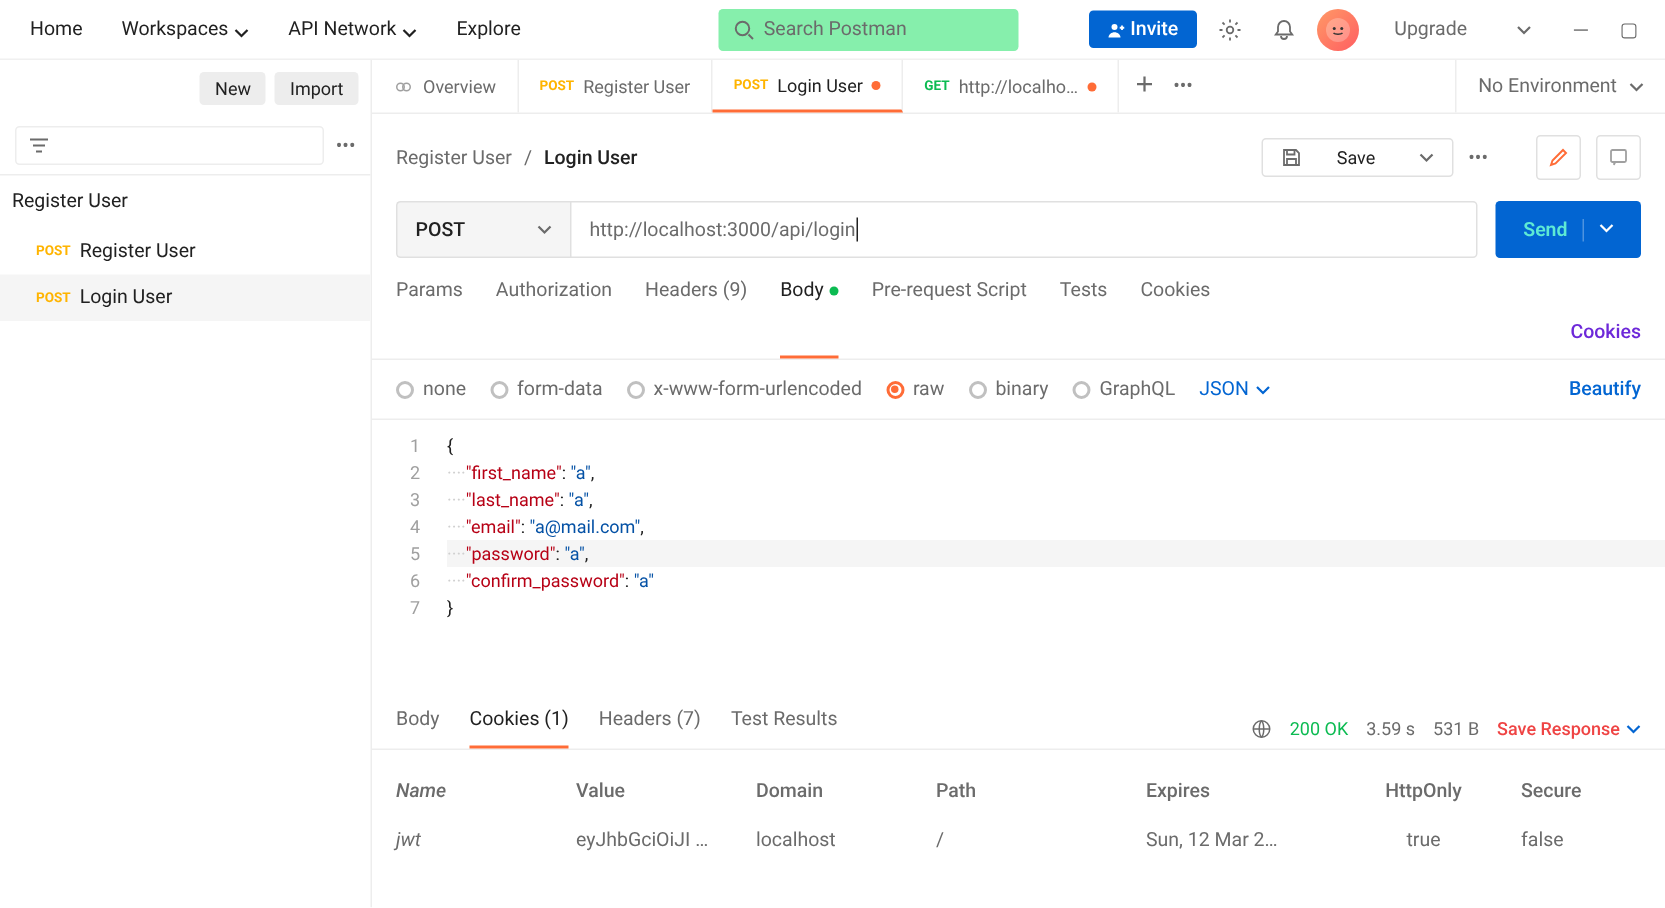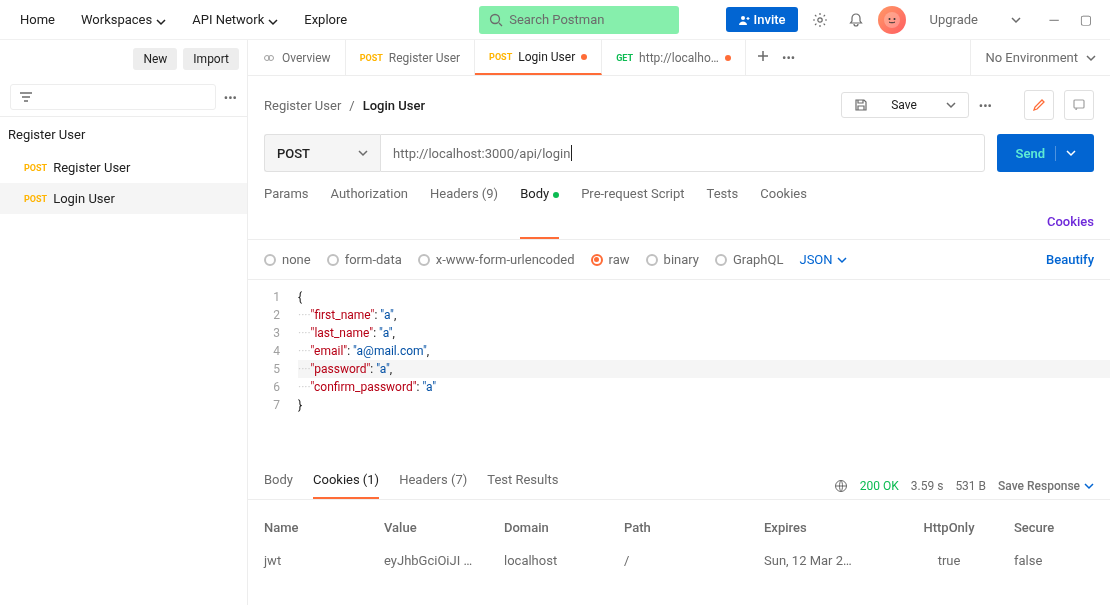--- a/index.html
+++ b/index.html
@@ -74,26 +74,26 @@
 .tok-dots{color:#d0d0d0;}
 .tok-key{color:#b70015;}
 .tok-punc{color:#212121;}
 .tok-str{color:#0451a5;}
 .resp-tabs{display:flex;padding:10px 16px 0;border-bottom:1px solid #ededed;align-items:center;margin-top:40px;}
 .resp-tabs-left{display:flex;gap:20px;}
 .resp-tab{padding-bottom:10px;color:#6b6b6b;cursor:pointer;}
 .resp-tab.active{color:#212121;border-bottom:2px solid #ff6c37;}
 .resp-meta{margin-left:auto;display:flex;align-items:center;gap:12px;color:#6b6b6b;font-size:12px;}
 .status-ok{color:#0cbb52;}
-.save-resp{color:#737373;font-weight:500;cursor:pointer;display:flex;align-items:center;gap:4px;}
+.save-resp{color:#ef4444;font-weight:500;cursor:pointer;display:flex;align-items:center;gap:4px;}
 .cookies-table{padding:12px 16px;}
 .ct-head{display:flex;color:#6b6b6b;font-weight:500;padding:8px 0;}
 .ct-row{display:flex;padding:10px 0;color:#6b6b6b;}
 .ct-col{padding-right:10px;}
-.c-name{width:120px;}
+.c-name{width:120px;font-style:italic;}
 .c-value{width:120px;}
 .c-domain{width:120px;}
 .c-path{width:140px;}
 .c-expires{width:130px;}
 .c-httponly{width:120px;text-align:center;}
 .c-secure{width:80px;}
 .green-dot{width:6px;height:6px;border-radius:50%;background:#0cbb52;display:inline-block;margin-left:4px;vertical-align:middle;}
 </style>
 </head>
 <body>

